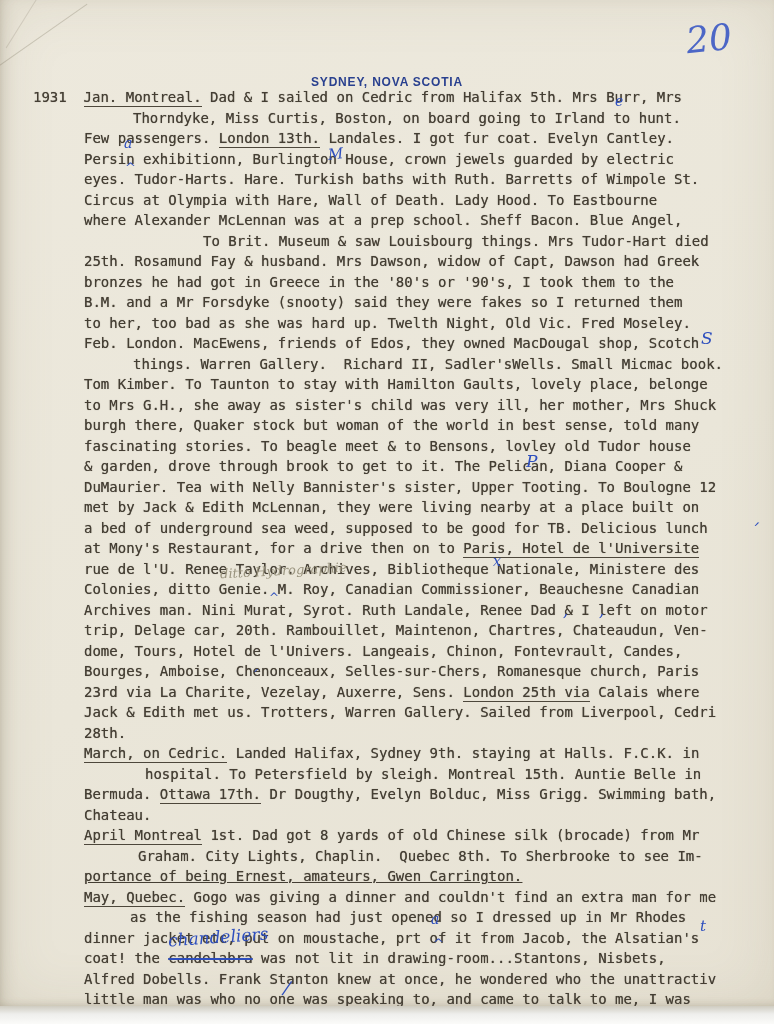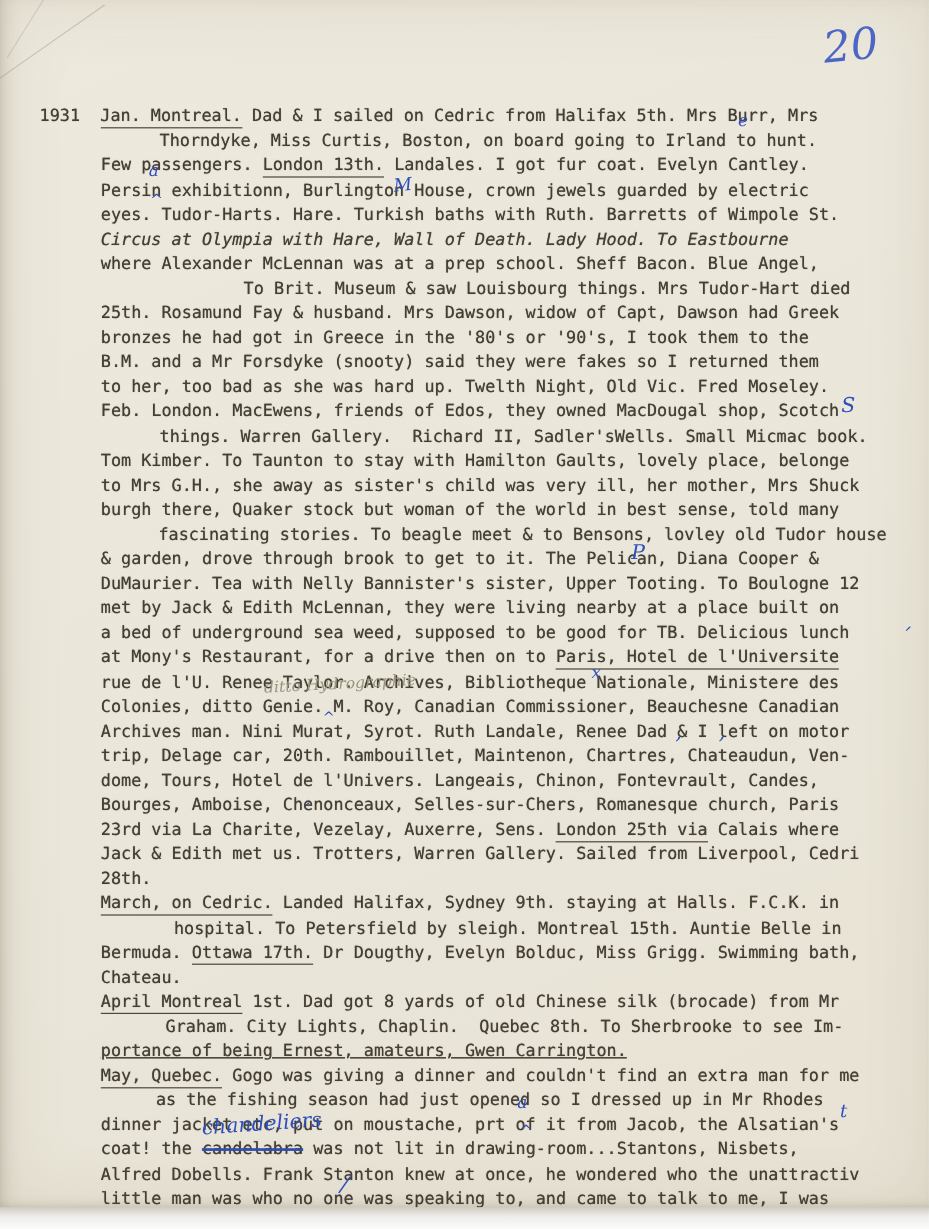--- a/index.html
+++ b/index.html
@@ -53,42 +53,43 @@
   }
   .ann.pencil{color:#9a947f;}
 </style>
 </head>
 <body>
 
 <div class="paper">
   <div class="fold1"></div>
   <div class="fold2"></div>
 
+  <div class="letterhead lh-addr2">SYDNEY, NOVA SCOTIA</div>
 
   <div class="page-number" style="left:686px;top:18px;font-size:36px;transform:rotate(-6deg);">20</div>
 
   <div id="typescript">
       <div class="line" style="left: 33px; top: 88px;"><span>1931  </span><span class="u">Jan. Montreal.</span><span> Dad &amp; I sailed on Cedric from Halifax 5th. Mrs Burr, Mrs</span></div>
       <div class="line" style="left: 133px; top: 108.5px;"><span>Thorndyke, Miss Curtis, Boston, on board going to Irland to hunt.</span></div>
       <div class="line" style="left: 84px; top: 129px;"><span>Few passengers. </span><span class="u">London 13th.</span><span> Landales. I got fur coat. Evelyn Cantley.</span></div>
       <div class="line" style="left: 84px; top: 149.5px;"><span>Persin exhibitionn, Burlington House, crown jewels guarded by electric</span></div>
       <div class="line" style="left: 84px; top: 170px;"><span>eyes. Tudor-Harts. Hare. Turkish baths with Ruth. Barretts of Wimpole St.</span></div>
-      <div class="line" style="left: 84px; top: 190.5px; font-style: italic;"><span>Circus at Olympia with Hare, Wall of Death. Lady Hood. To Eastbourne</span></div>
+      <div class="line" style="left: 84px; top: 190.5px;"><span>Circus at Olympia with Hare, Wall of Death. Lady Hood. To Eastbourne</span></div>
       <div class="line" style="left: 84px; top: 211px;"><span>where Alexander McLennan was at a prep school. Sheff Bacon. Blue Angel,</span></div>
       <div class="line" style="left: 203px; top: 231.5px;"><span>To Brit. Museum &amp; saw Louisbourg things. Mrs Tudor-Hart died</span></div>
       <div class="line" style="left: 84px; top: 252px;"><span>25th. Rosamund Fay &amp; husband. Mrs Dawson, widow of Capt, Dawson had Greek</span></div>
       <div class="line" style="left: 84px; top: 272.5px; text-align: right;"><span>bronzes he had got in Greece in the '80's or '90's, I took them to the</span></div>
       <div class="line" style="left: 84px; top: 293px;"><span>B.M. and a Mr Forsdyke (snooty) said they were fakes so I returned them</span></div>
       <div class="line" style="left: 84px; top: 313.5px;"><span>to her, too bad as she was hard up. Twelth Night, Old Vic. Fred Moseley.</span></div>
       <div class="line" style="left: 84px; top: 334px;"><span>Feb. London. MacEwens, friends of Edos, they owned MacDougal shop, Scotch</span></div>
       <div class="line" style="left: 133px; top: 354.5px;"><span>things. Warren Gallery.  Richard II, Sadler'sWells. Small Micmac book.</span></div>
       <div class="line" style="left: 84px; top: 375px;"><span>Tom Kimber. To Taunton to stay with Hamilton Gaults, lovely place, belonge</span></div>
       <div class="line" style="left: 84px; top: 395.5px;"><span>to Mrs G.H., she away as sister's child was very ill, her mother, Mrs Shuck</span></div>
       <div class="line" style="left: 84px; top: 416px;"><span>burgh there, Quaker stock but woman of the world in best sense, told many</span></div>
-      <div class="line" style="left: 84px; top: 436.5px; margin-left: 48px;"><span>fascinating stories. To beagle meet &amp; to Bensons, lovley old Tudor house</span></div>
+      <div class="line" style="left: 84px; top: 436.5px;"><span>fascinating stories. To beagle meet &amp; to Bensons, lovley old Tudor house</span></div>
       <div class="line" style="left: 84px; top: 457px;"><span>&amp; garden, drove through brook to get to it. The Pelican, Diana Cooper &amp;</span></div>
       <div class="line" style="left: 84px; top: 477.5px;"><span>DuMaurier. Tea with Nelly Bannister's sister, Upper Tooting. To Boulogne 12</span></div>
       <div class="line" style="left: 84px; top: 498px;"><span>met by Jack &amp; Edith McLennan, they were living nearby at a place built on</span></div>
       <div class="line" style="left: 84px; top: 518.5px;"><span>a bed of underground sea weed, supposed to be good for TB. Delicious lunch</span></div>
       <div class="line" style="left: 84px; top: 539px;"><span>at Mony's Restaurant, for a drive then on to </span><span class="u">Paris, Hotel de l'Universite</span></div>
       <div class="line" style="left: 84px; top: 559.5px;"><span>rue de l'U. Renee Taylor. Archives, Bibliotheque Nationale, Ministere des</span></div>
       <div class="line" style="left: 84px; top: 580px;"><span>Colonies, ditto Genie. M. Roy, Canadian Commissioner, Beauchesne Canadian</span></div>
       <div class="line" style="left: 84px; top: 600.5px;"><span>Archives man. Nini Murat, Syrot. Ruth Landale, Renee Dad &amp; I left on motor</span></div>
       <div class="line" style="left: 84px; top: 621px;"><span>trip, Delage car, 20th. Rambouillet, Maintenon, Chartres, Chateaudun, Ven-</span></div>
       <div class="line" style="left: 84px; top: 641.5px;"><span>dome, Tours, Hotel de l'Univers. Langeais, Chinon, Fontevrault, Candes,</span></div>

